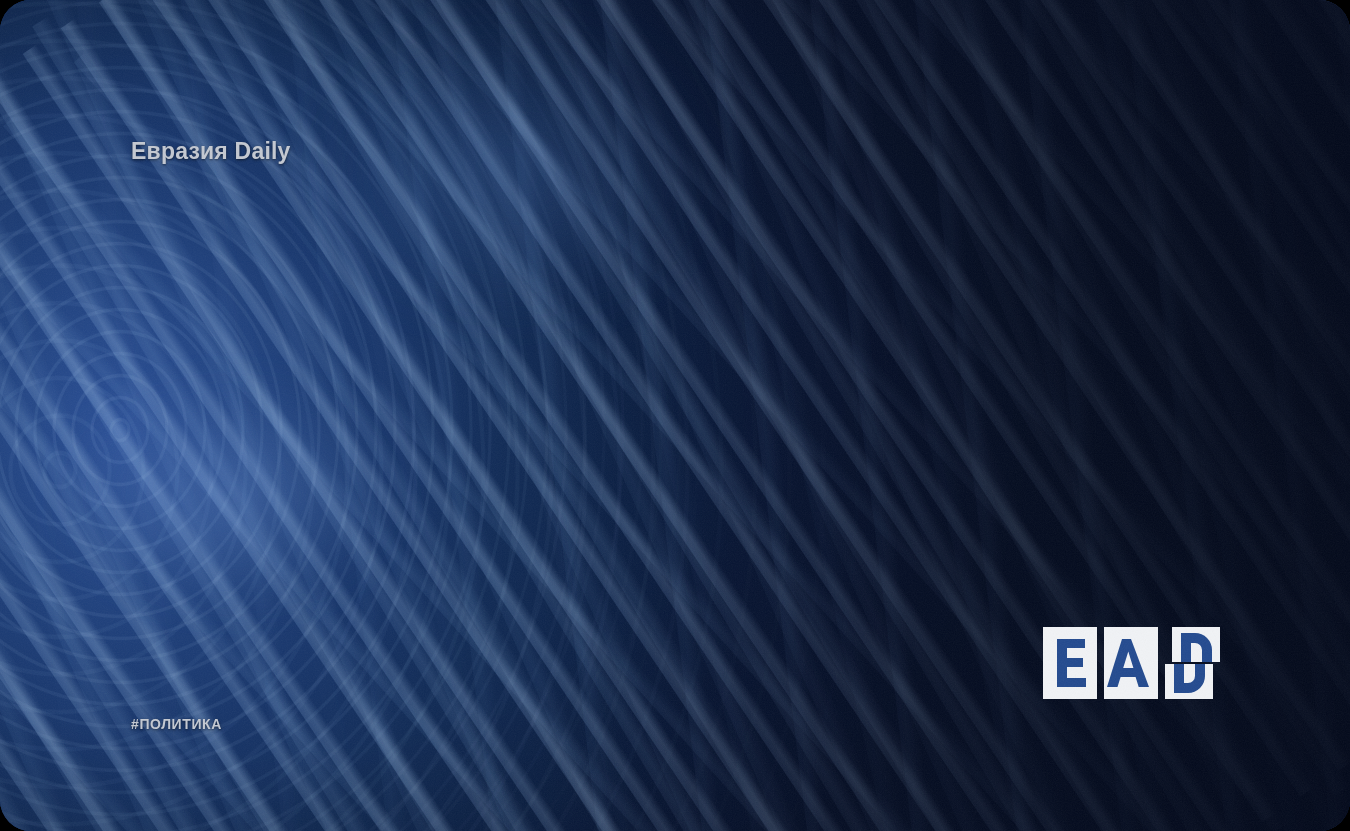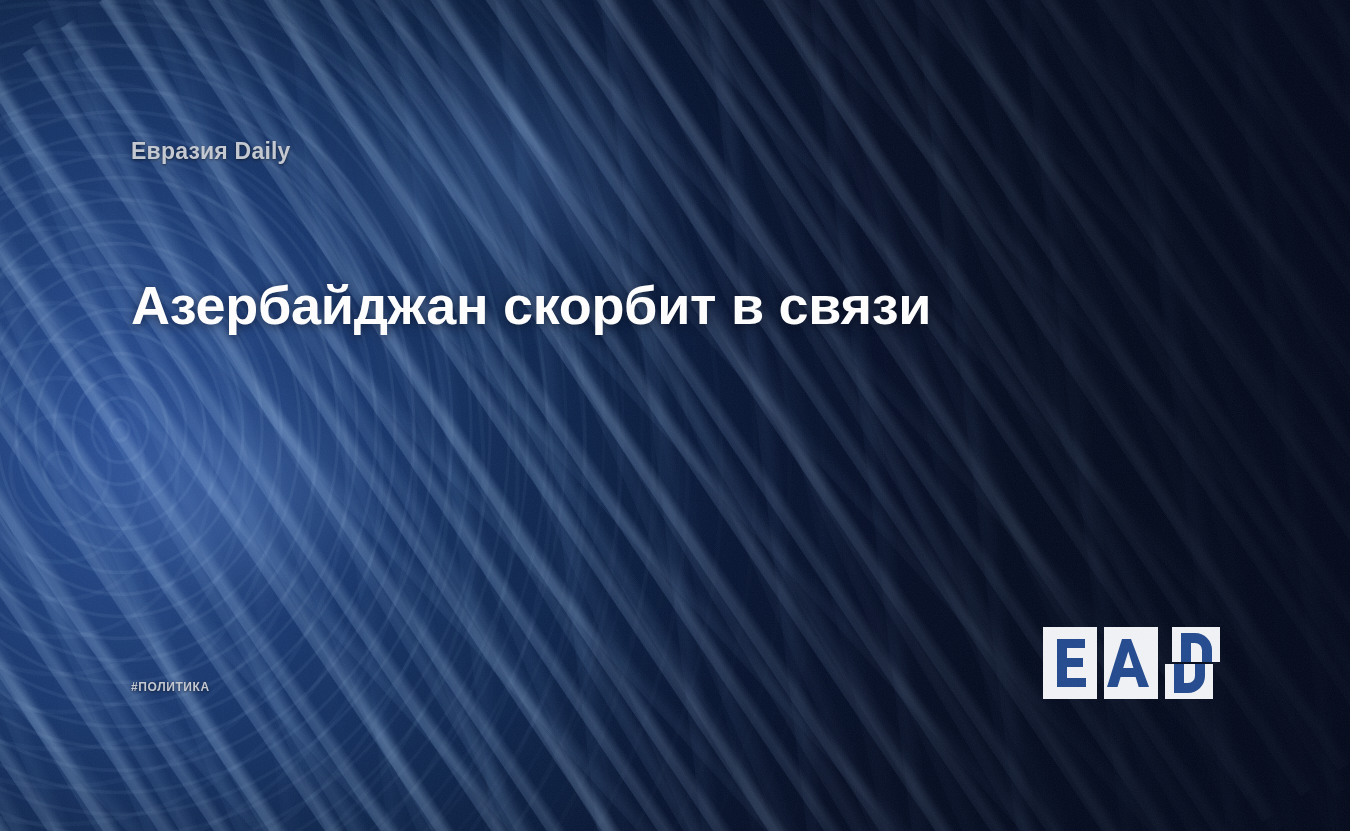--- a/index.html
+++ b/index.html
@@ -10,20 +10,21 @@
   body {
     font-family: "Liberation Sans", sans-serif;
   }
 
   .card {
     position: relative;
     width: 1350px;
     height: 831px;
     overflow: hidden;
     background: #0a1d46;
+    border-radius: 31px;
   }
 
   
   .bg-base {
     position: absolute;
     inset: 0;
     background:
       radial-gradient(ellipse 780px 900px at 120px 430px,
         #2a4f96 0%, #20427f 18%, #17356a 34%, #102a55 50%, #0b2045 66%, #08183a 80%, #061231 100%),
       linear-gradient(100deg, #15356e 0%, #102a58 28%, #0a1d43 55%, #071633 78%, #05112a 100%);
@@ -202,22 +203,22 @@
     font-weight: 700;
     color: #ffffff;
     letter-spacing: -0.3px;
     text-shadow: 0 2px 10px rgba(2,8,24,.55);
   }
   .headline .hl-line { display: block; white-space: nowrap; }
 
   .tag {
     position: absolute;
     left: 131px;
-    top: 680px;
-    font-size: 12px;
+    top: 716px;
+    font-size: 14px;
     font-weight: 700;
     letter-spacing: .6px;
     color: #c4c9d2;
     text-shadow: 0 1px 3px rgba(0,0,0,.55);
     white-space: nowrap;
   }
 
   
   .logo {
     position: absolute;
@@ -256,21 +257,20 @@
   <div class="glow-a"></div>
   <div class="glow-b"></div>
   <div class="bg-dark-right"></div>
   <div class="bg-vignette"></div>
 
   <div class="content">
 
     <div class="site-name">Евразия Daily</div>
 
     <div class="headline">
-      <span class="hl-line">Азербайджан скорбит в связи</span>
     </div>
 
     <div class="tag">#ПОЛИТИКА</div>
 
     <div class="logo">
       <div class="logo-tile tile-e"></div>
       <div class="logo-tile tile-a"></div>
       <div class="logo-tile tile-d-top"></div>
       <div class="logo-tile tile-d-bot"></div>
 

